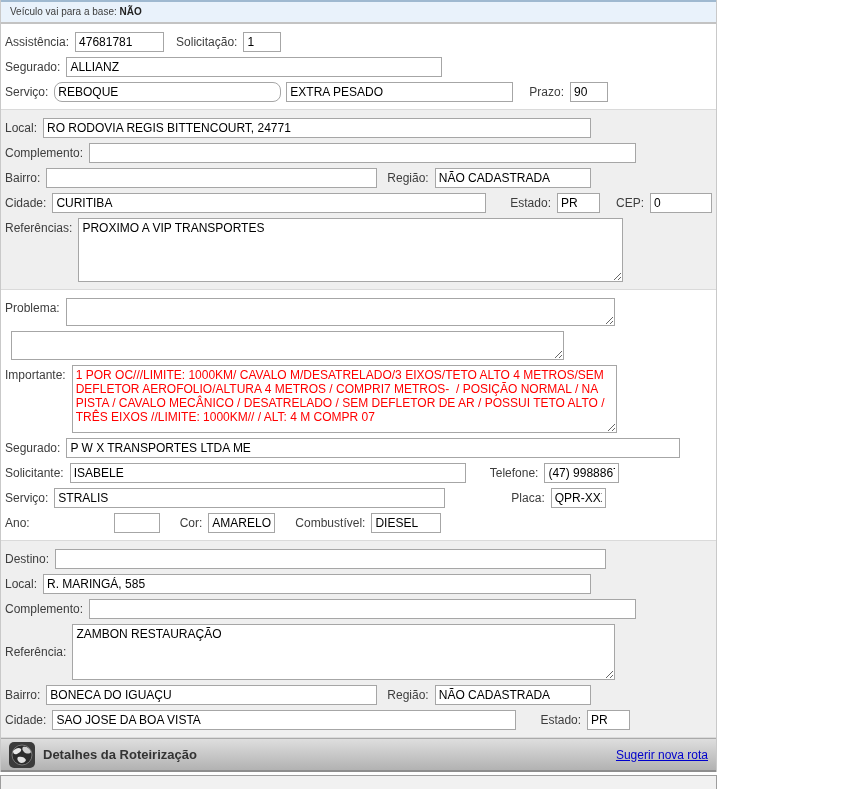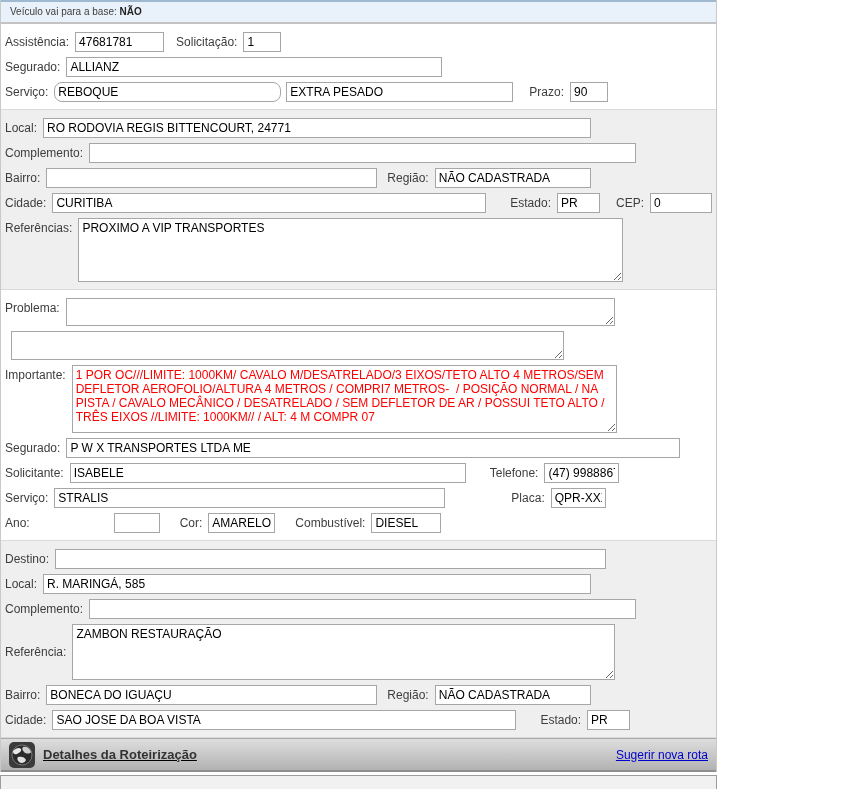--- a/index.html
+++ b/index.html
@@ -57,21 +57,20 @@
   }
   .red-text { color: #ff0000; }
   .routing-bar {
     height: 34px;
     background: linear-gradient(#dedede, #b2b2b2);
     border-top: 1px solid #aaaaaa;
     border-bottom: 2px solid #8e8e8e;
     display: flex;
     align-items: center;
     padding: 0 8px;
-    text-decoration: underline;
   }
   .globe-ico {
     width: 26px; height: 26px;
     margin-right: 8px;
     flex: 0 0 auto;
   }
   .routing-title {
     font-size: 13px;
     font-weight: bold;
     color: #333333;

